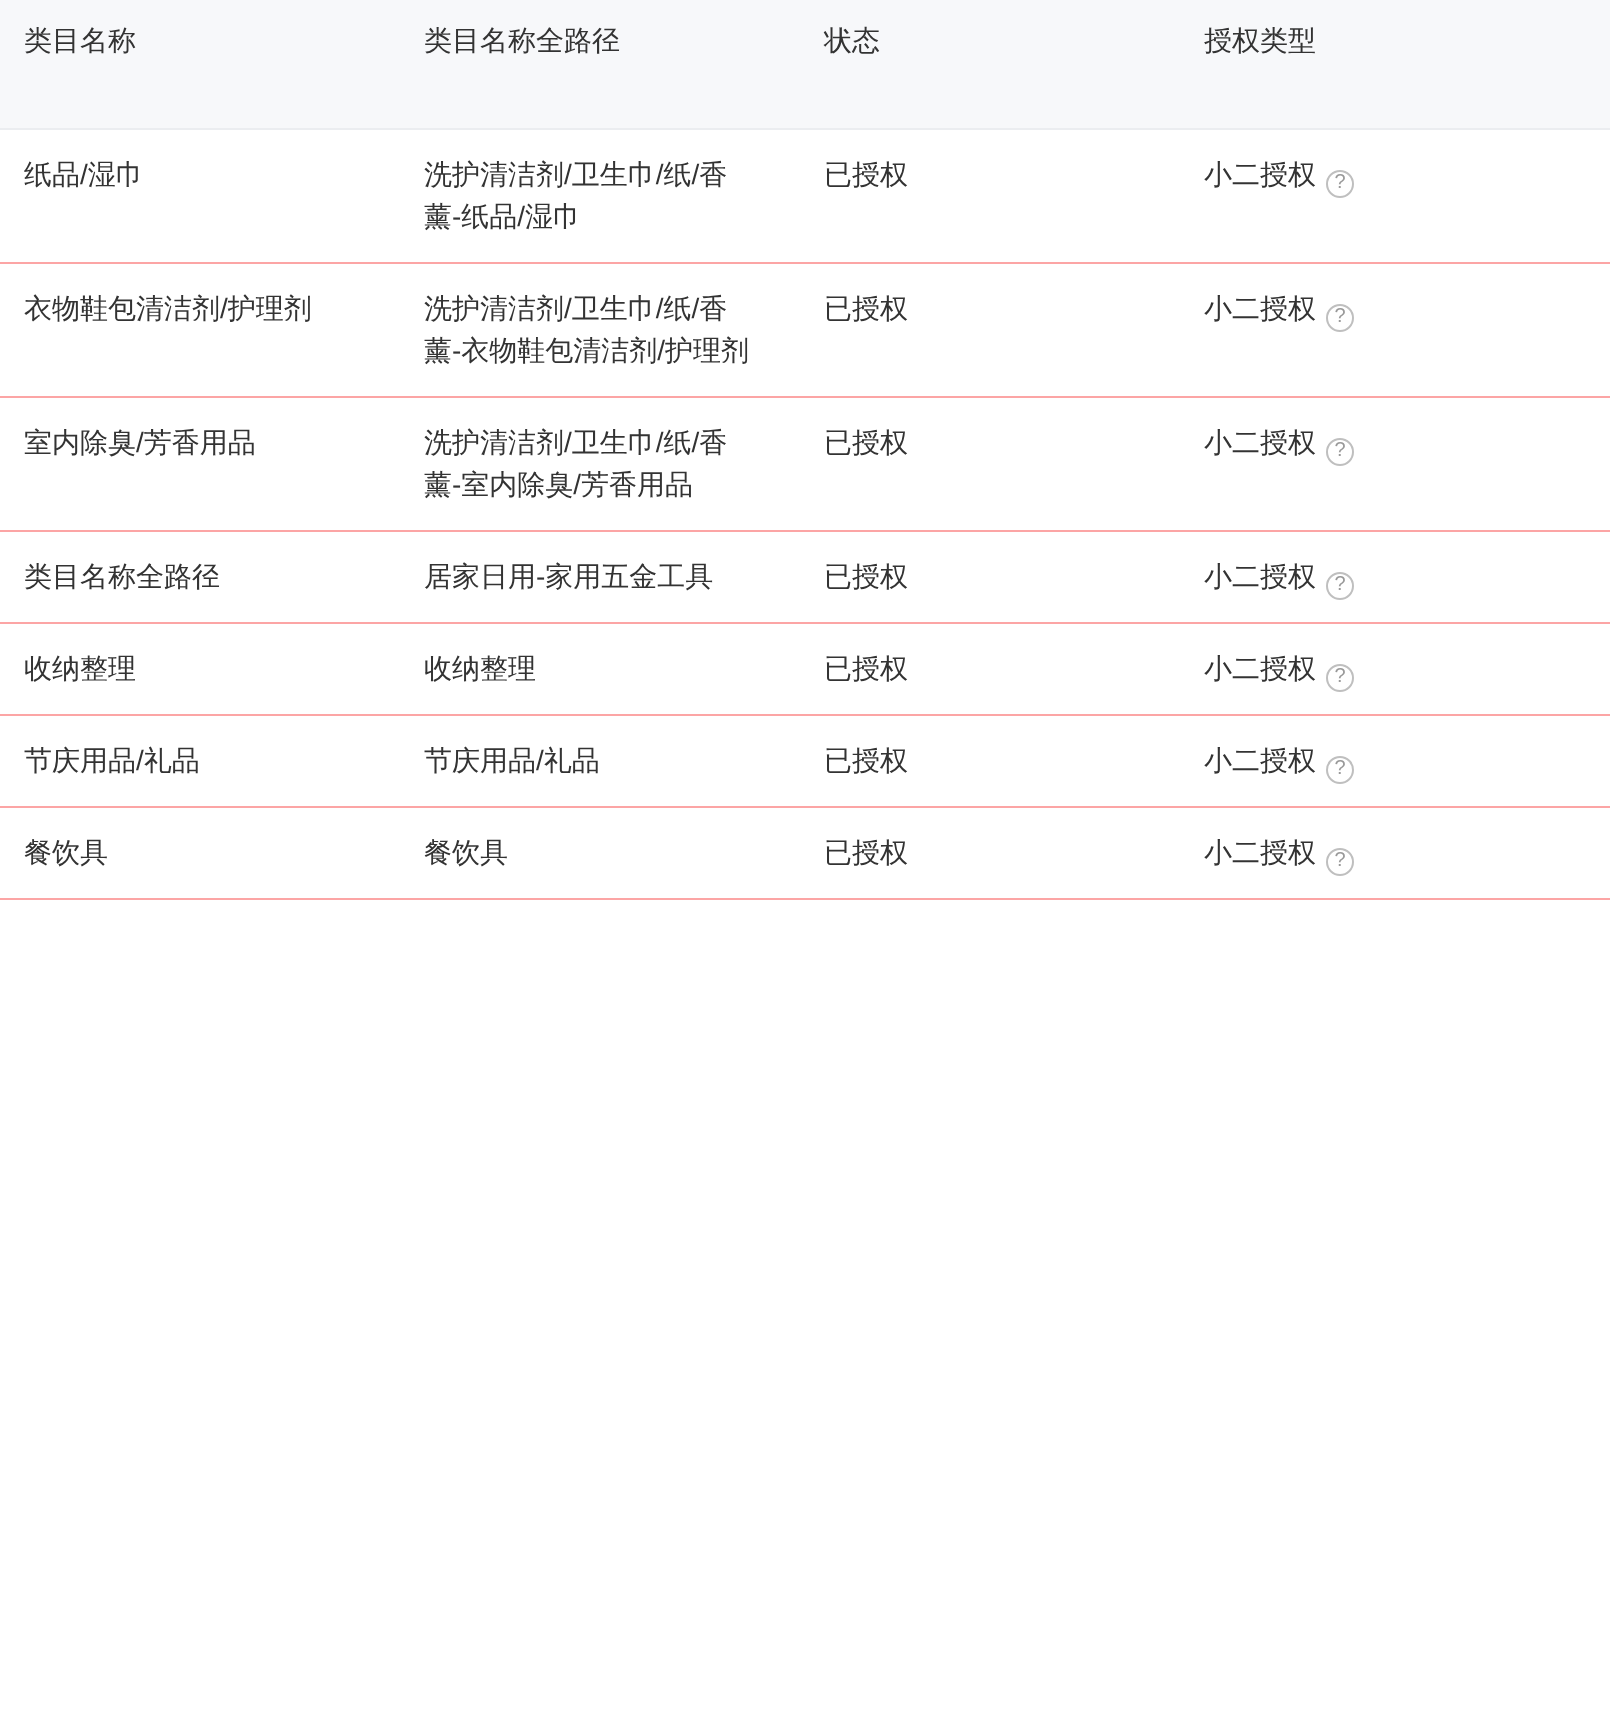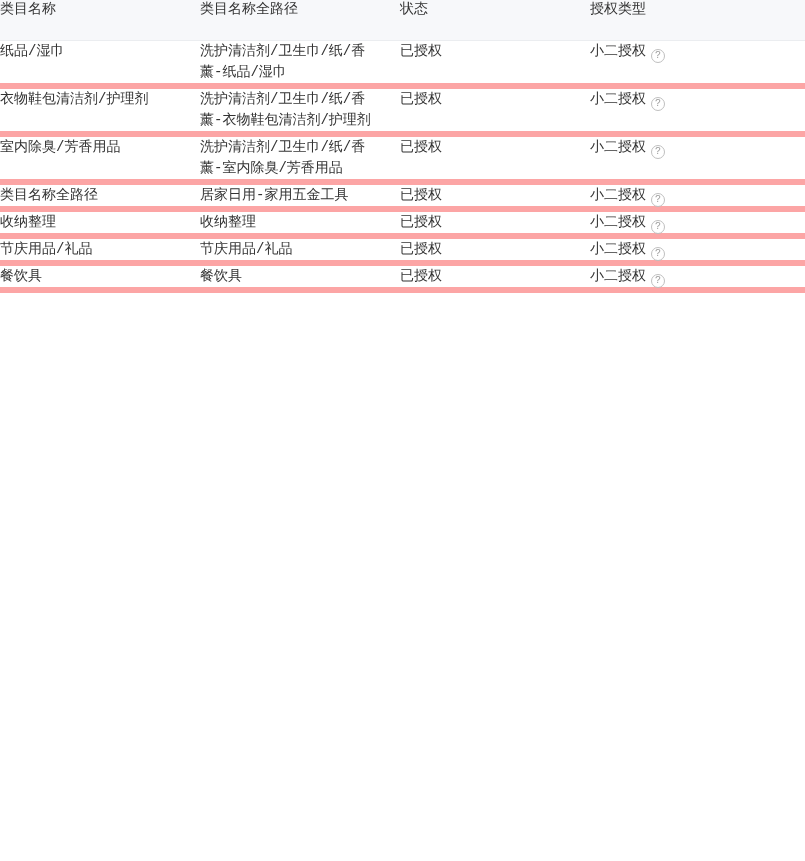--- a/index.html
+++ b/index.html
@@ -15,21 +15,21 @@
     overflow: hidden;
   }
   .table {
     width: 805px;
     border-collapse: collapse;
     table-layout: fixed;
   }
   .table th, .table td {
     text-align: left;
     vertical-align: top;
-    padding: 0;
+    padding: 12px;
   }
   thead tr {
     background: #f7f8fa;
   }
   thead th {
     height: 40px;
     padding: 0 0 0 0;
     font-size: 14px;
     font-weight: normal;
     color: #333333;
@@ -38,22 +38,21 @@
   }
   .col-1 { width: 200px; }
   .col-2 { width: 200px; }
   .col-3 { width: 190px; }
   .col-4 { width: 215px; }
   .cell-pad-1 { padding-left: 54px; }
   .cell-pad-2 { padding-left: 54px; }
   .cell-pad-3 { padding-left: 54px; }
   .cell-pad-4 { padding-left: 54px; }
   tbody tr {
-    border-bottom: 6px solid #fca5a5;
-    font-family: Liberation Mono, monospace;
+    border-bottom: 1px solid #fca5a5;
   }
   tbody td {
     font-size: 14px;
     line-height: 21px;
     color: #333333;
     padding-top: 18px;
     padding-bottom: 18px;
   }
   tbody td.name-cell {
     padding-right: 20px;

